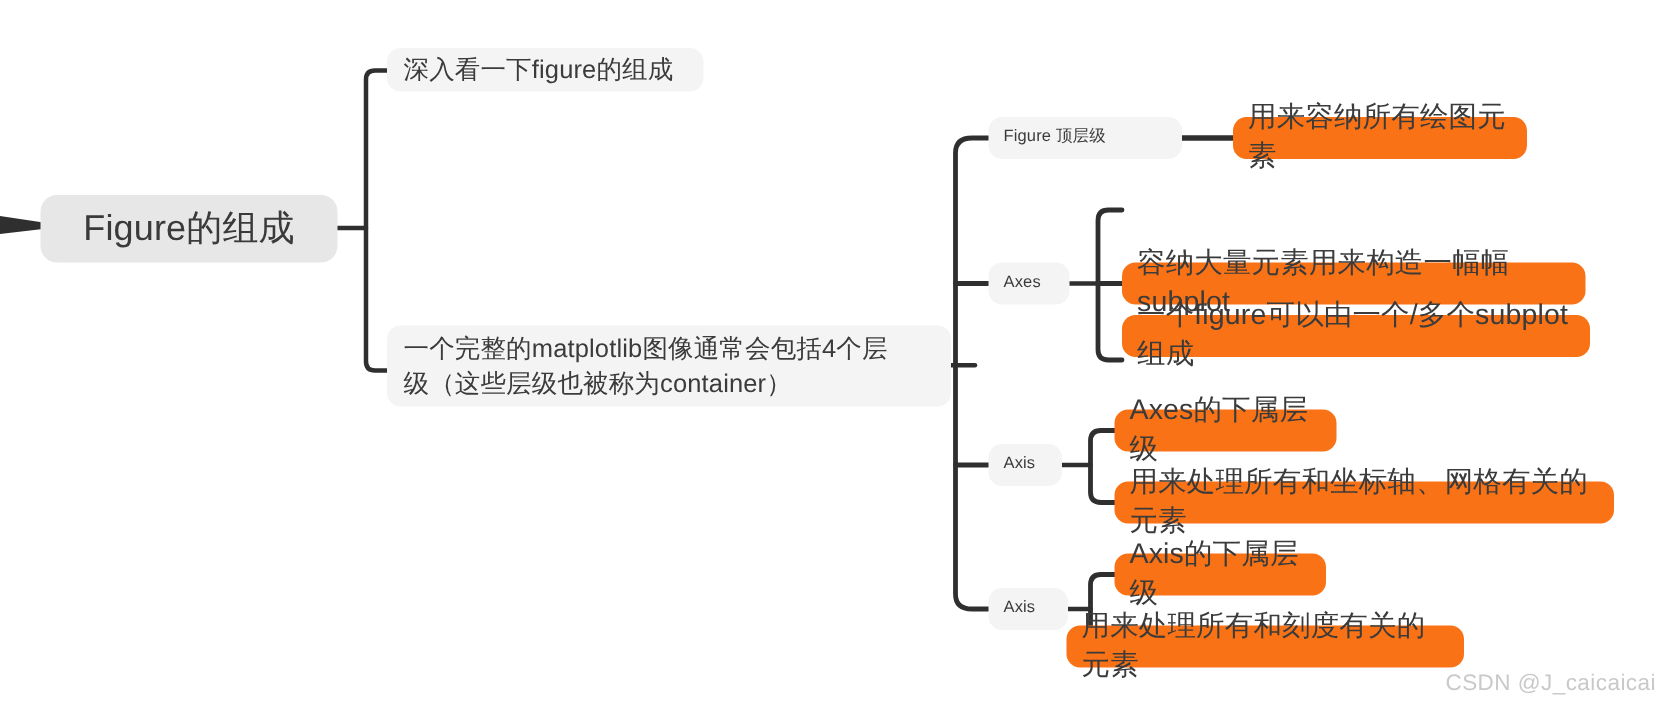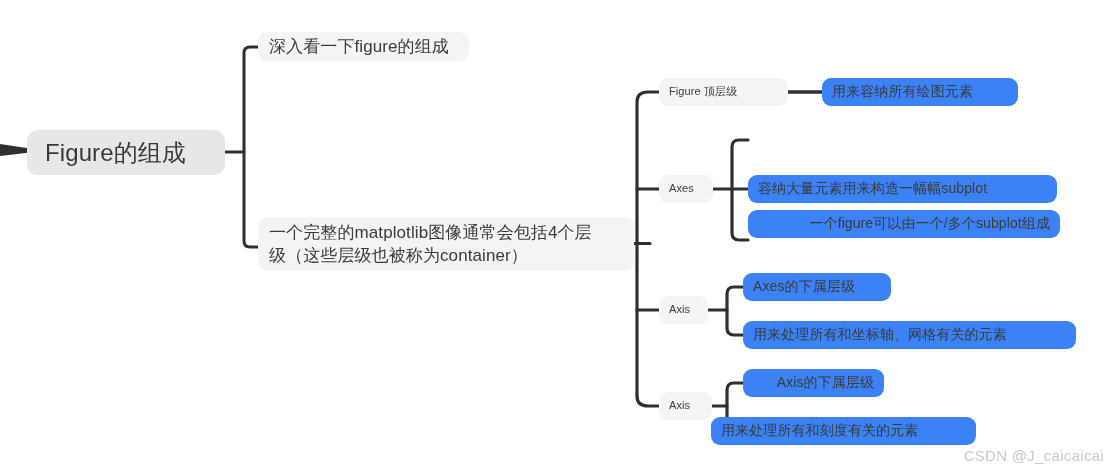--- a/index.html
+++ b/index.html
@@ -33,35 +33,35 @@
     white-space: pre-wrap;
     line-height: 1.38;
     letter-spacing: 0.1px;
   }
   .node-root {
     background: #e7e7e7;
     border-radius: 11px;
     font-size: 24px;
     color: #3a3a3a;
     padding: 0 18px;
-    justify-content: flex-start;
+    justify-content: center;
   }
   .node-l1 {
     background: #f4f4f4;
     font-size: 17px;
     padding: 4px 11px;
   }
   .node-l2 {
     background: #f4f4f4;
     font-size: 11px;
     padding: 3px 10px;
   }
   .node-l3 {
-    background: #3b82f6;
-    font-size: 14px;
+    background: #f97316;
+    font-size: 19px;
     padding: 3px 10px;
   }
   .node-multiline {
     align-items: center;
   }
   .watermark {
     position: absolute;
     right: 8px;
     bottom: 6px;
     font-size: 15px;

